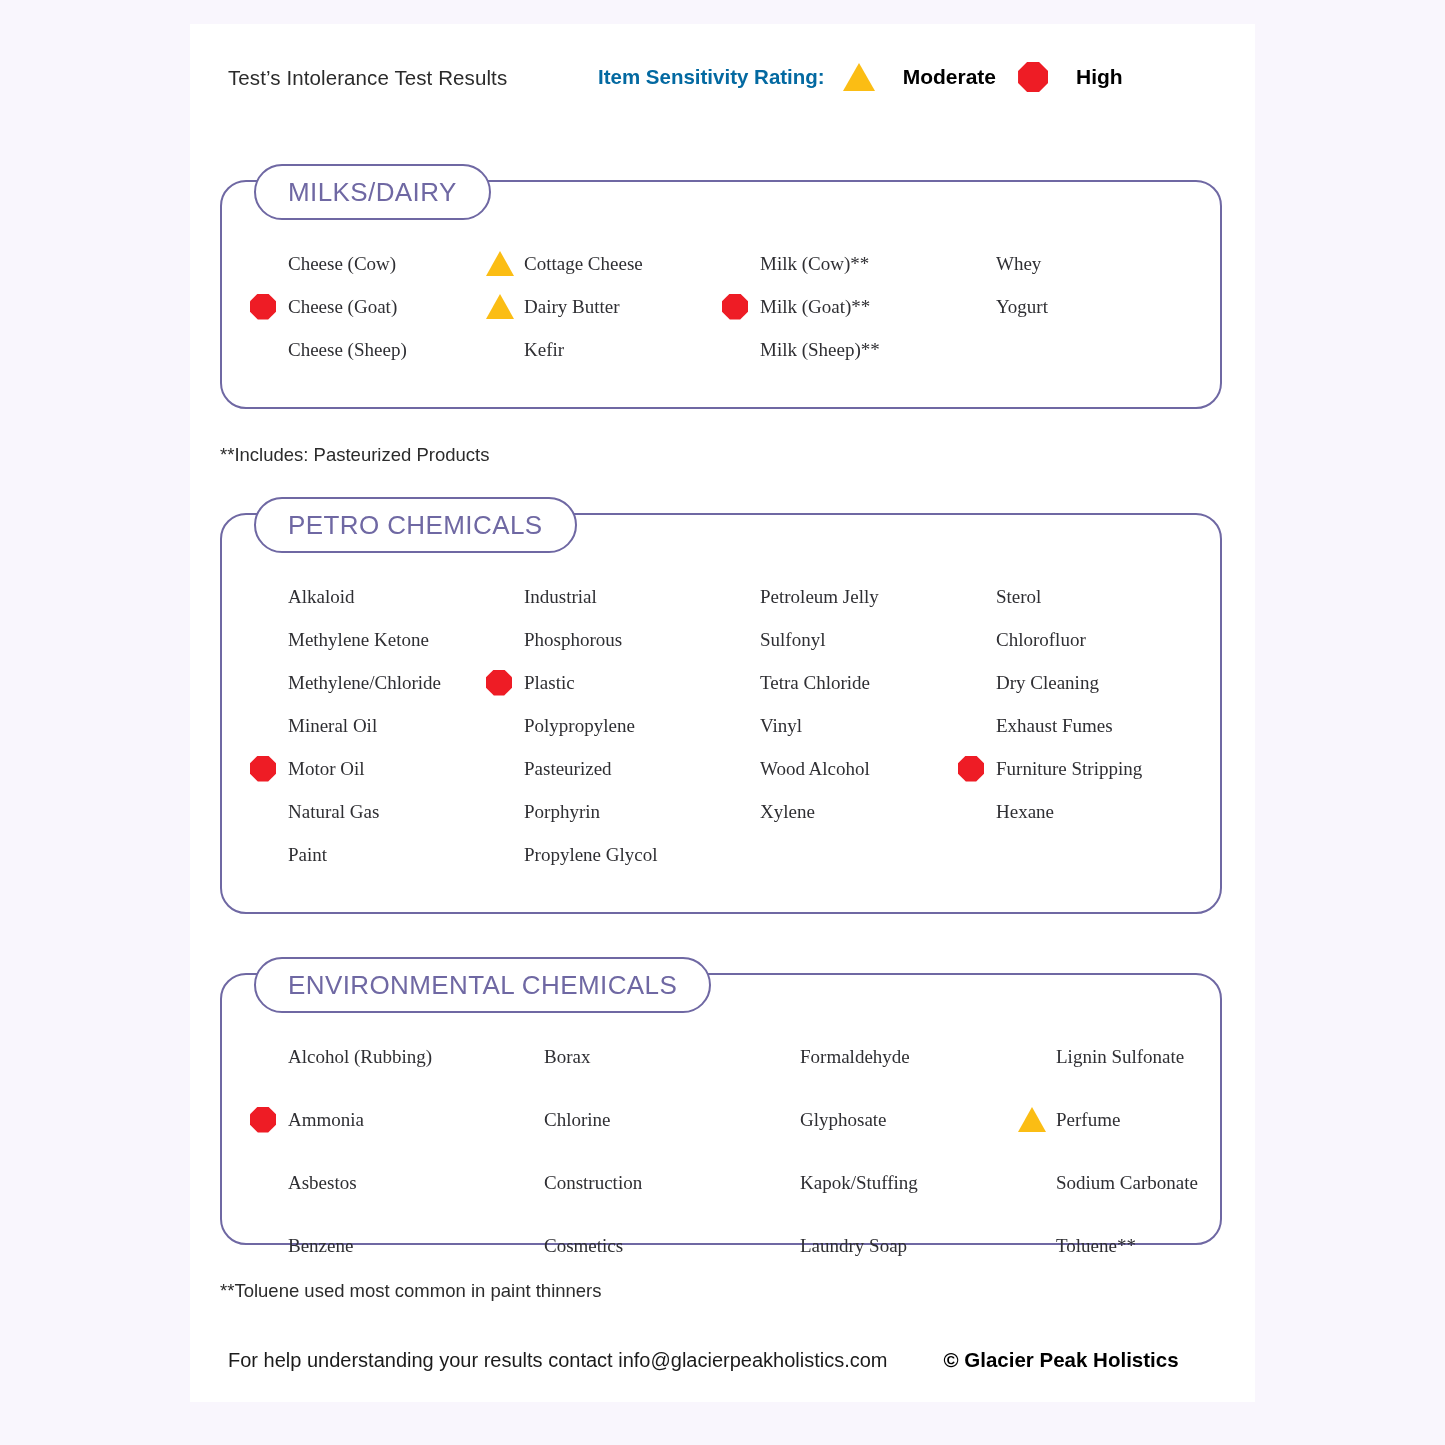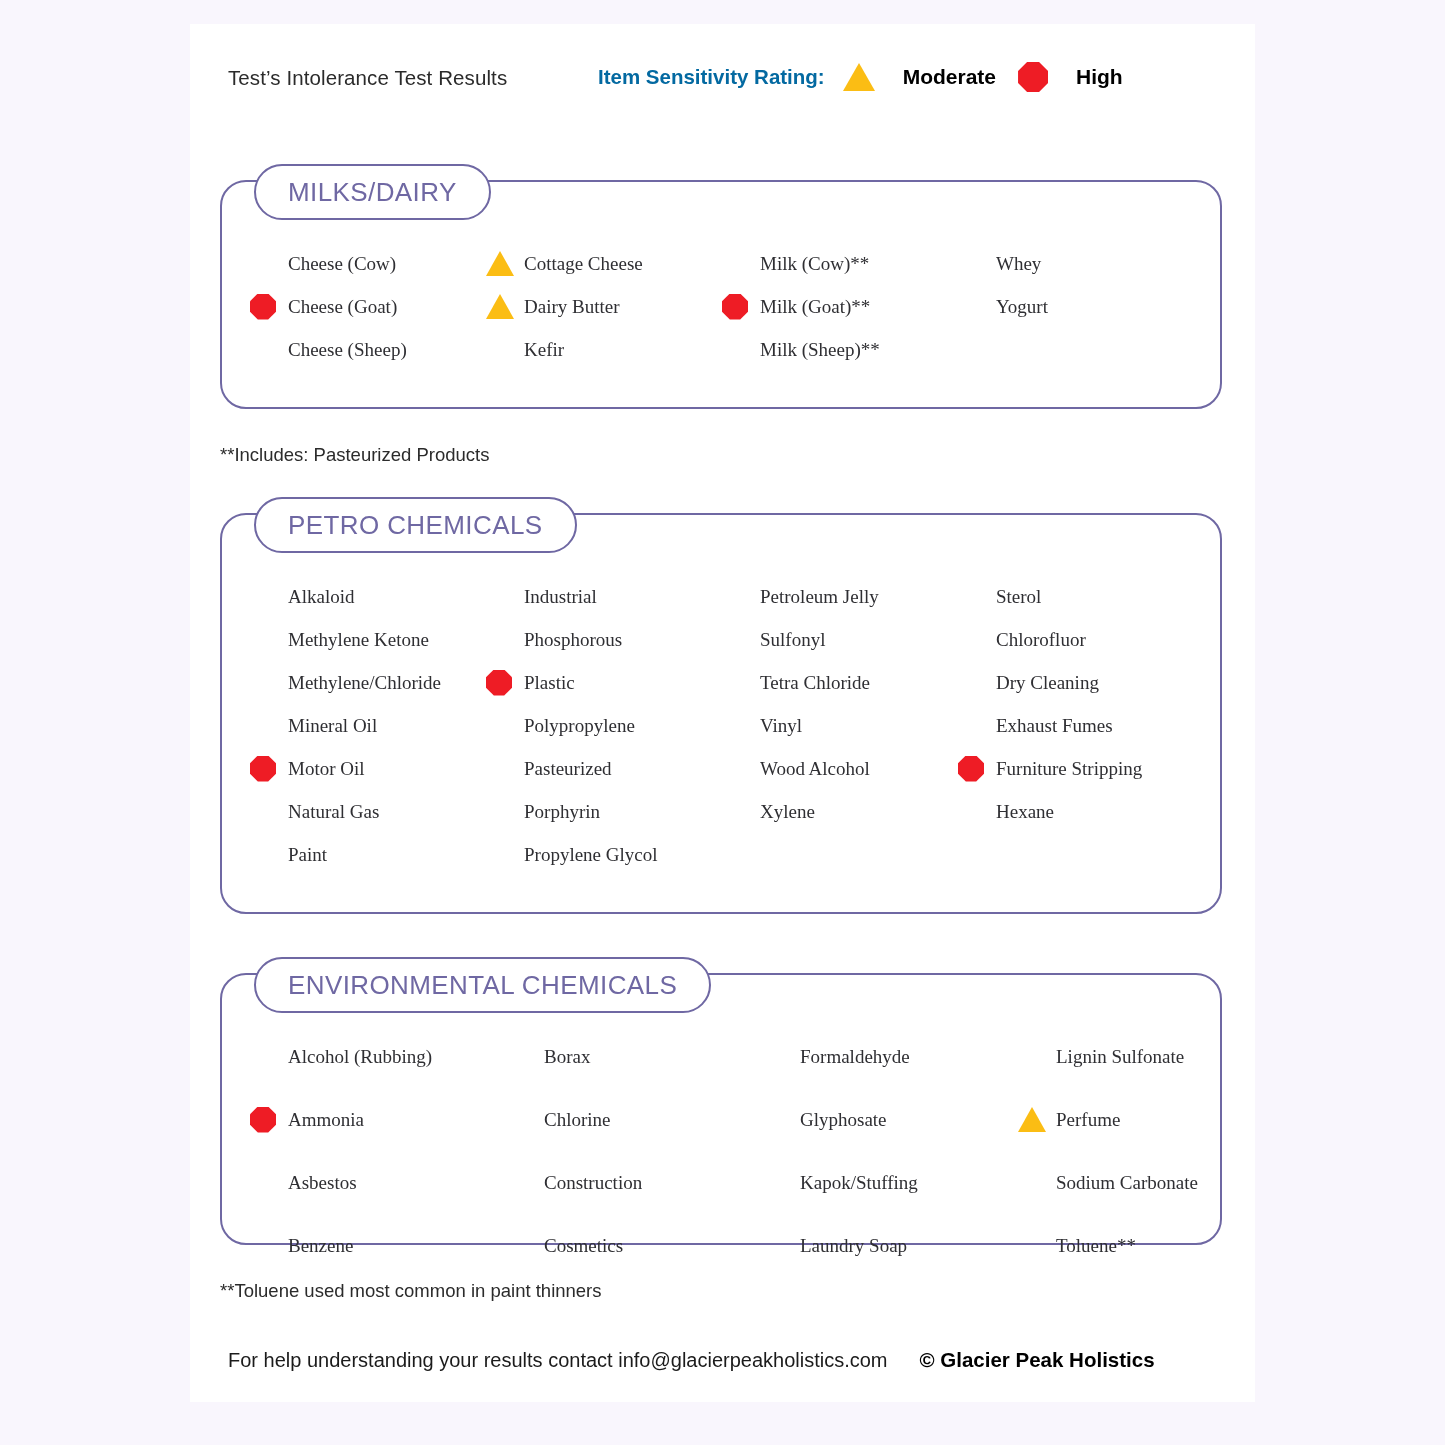--- a/index.html
+++ b/index.html
@@ -122,21 +122,21 @@
   }
   .footer {
     position:absolute; left:0; bottom:30px;
     width:100%;
     display:flex; align-items:center;
     padding-left:38px;
   }
   .footer-contact { font-size:20px; color:#1b1b1b; }
   .footer-brand {
     font-size:20.5px; font-weight:bold; color:#000;
-    margin-left:32px; white-space:nowrap;
+    margin-left:56px; white-space:nowrap;
   }
 </style>
 </head>
 <body>
 
 <div class="page">
 
   <div class="header">
     <div class="doc-title">Test’s Intolerance Test Results</div>
 

